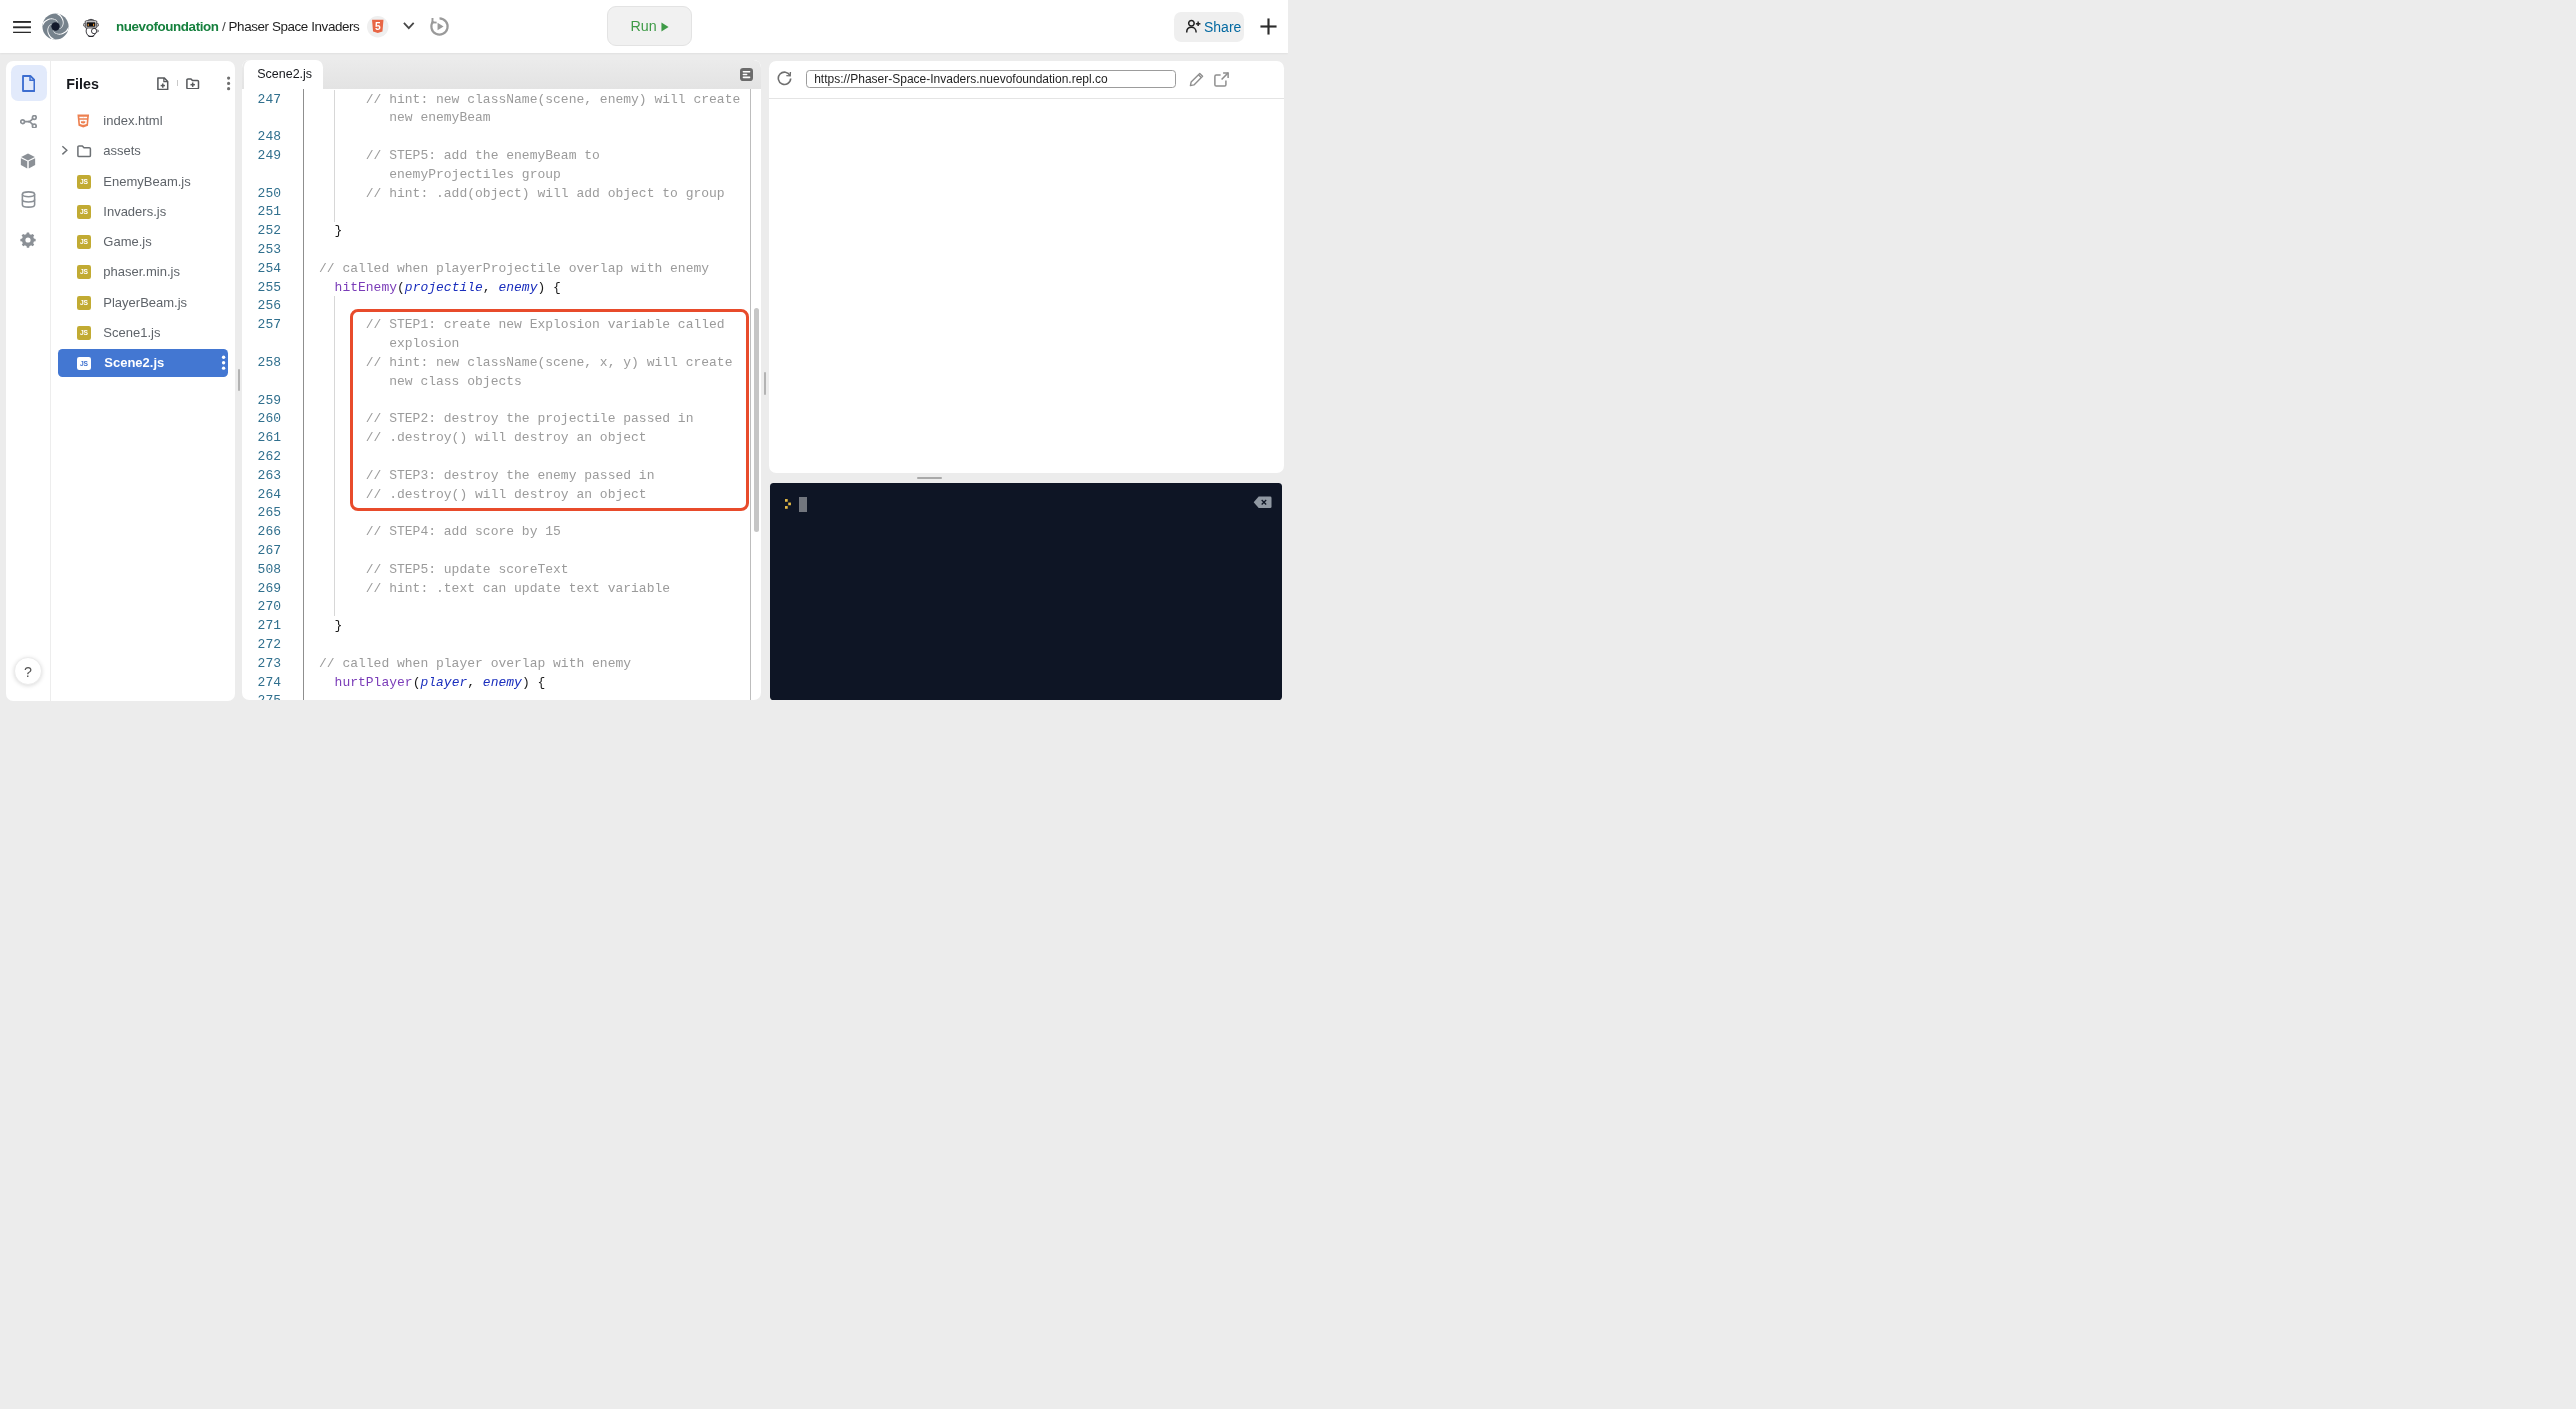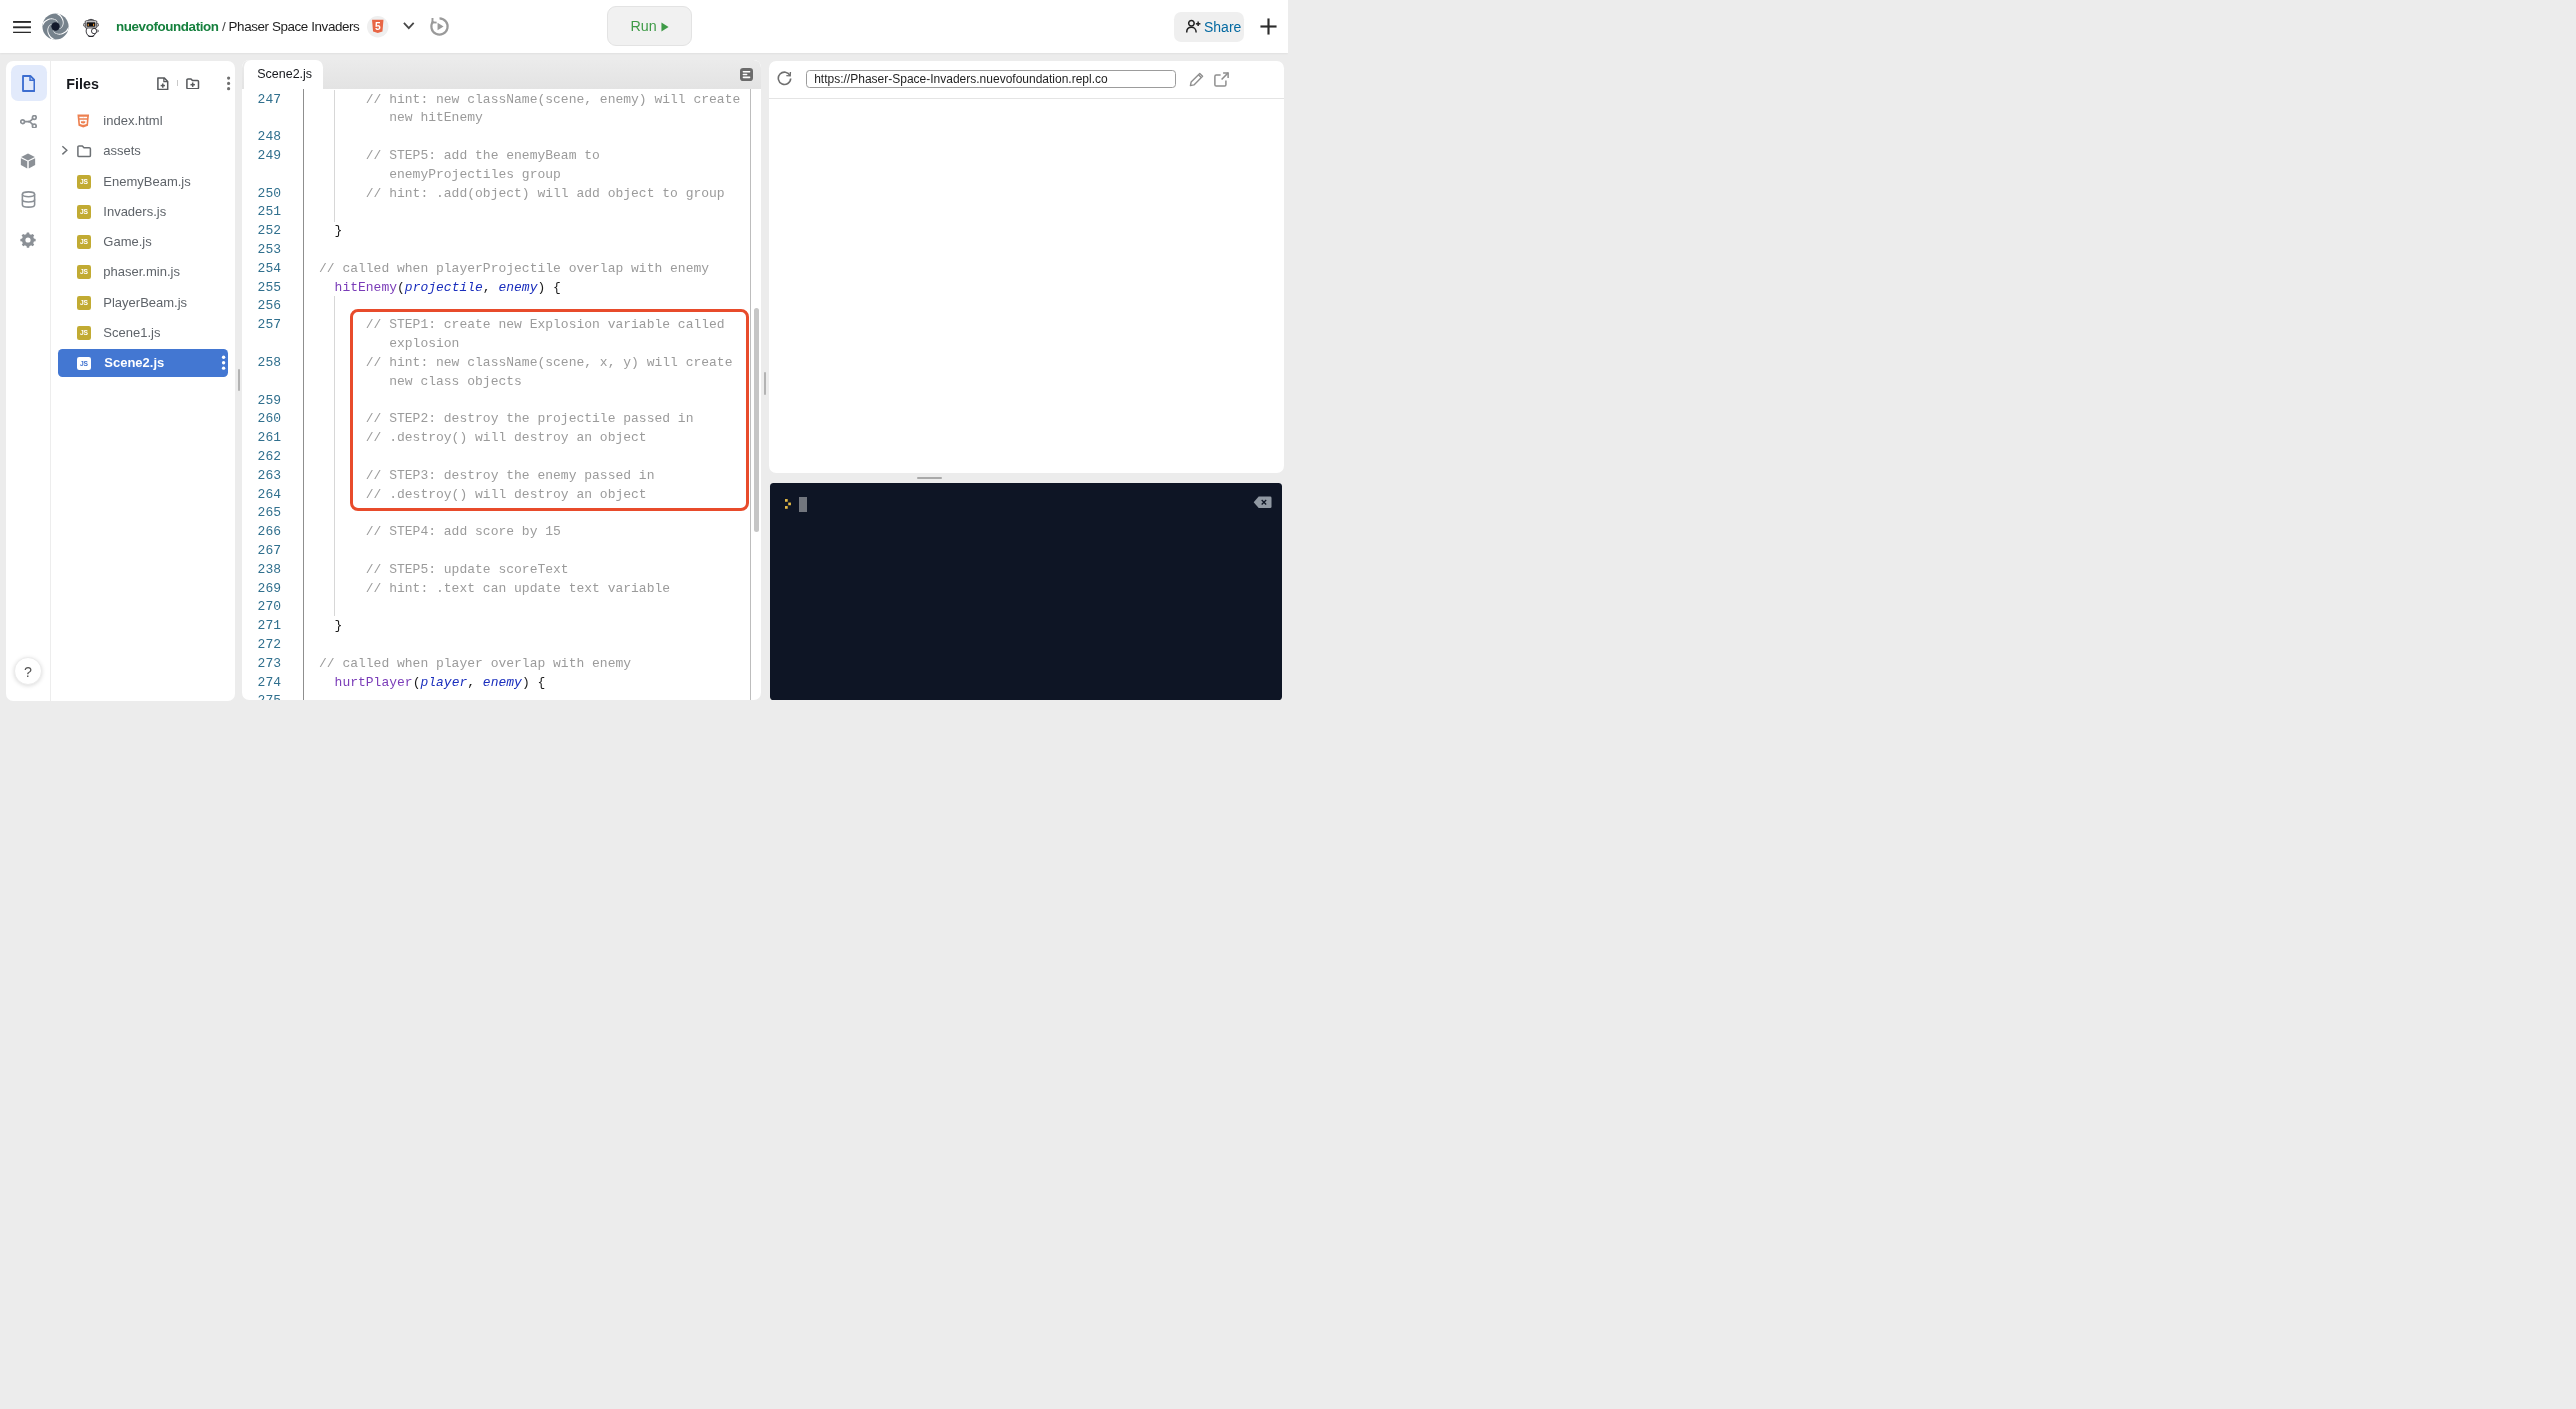--- a/index.html
+++ b/index.html
@@ -249,21 +249,21 @@
   </div>
   <div id="gutline"></div>
   <div id="sbline"></div>
   <div id="sbthumb"></div>
   <div id="guide1"></div>
   <div id="guide2"></div>
   <div id="redbox"></div>
   <div id="code">
   <div class="ln" style="top:30px">247</div>
   <div class="cl" style="top:30px"><span class="cm">      // hint: new className(scene, enemy) will create</span></div>
-  <div class="cl" style="top:48px"><span class="cm">         new hitEnemy</span></div>
+  <div class="cl" style="top:48px"><span class="cm">         new enemyBeam</span></div>
   <div class="ln" style="top:67px">248</div>
   <div class="ln" style="top:86px">249</div>
   <div class="cl" style="top:86px"><span class="cm">      // STEP5: add the enemyBeam to</span></div>
   <div class="cl" style="top:105px"><span class="cm">         enemyProjectiles group</span></div>
   <div class="ln" style="top:124px">250</div>
   <div class="cl" style="top:124px"><span class="cm">      // hint: .add(object) will add object to group</span></div>
   <div class="ln" style="top:142px">251</div>
   <div class="ln" style="top:161px">252</div>
   <div class="cl" style="top:161px">  }</div>
   <div class="ln" style="top:180px">253</div>
@@ -285,21 +285,21 @@
   <div class="cl" style="top:368px"><span class="cm">      // .destroy() will destroy an object</span></div>
   <div class="ln" style="top:387px">262</div>
   <div class="ln" style="top:406px">263</div>
   <div class="cl" style="top:406px"><span class="cm">      // STEP3: destroy the enemy passed in</span></div>
   <div class="ln" style="top:425px">264</div>
   <div class="cl" style="top:425px"><span class="cm">      // .destroy() will destroy an object</span></div>
   <div class="ln" style="top:443px">265</div>
   <div class="ln" style="top:462px">266</div>
   <div class="cl" style="top:462px"><span class="cm">      // STEP4: add score by 15</span></div>
   <div class="ln" style="top:481px">267</div>
-  <div class="ln" style="top:500px">238</div>
+  <div class="ln" style="top:500px">508</div>
   <div class="cl" style="top:500px"><span class="cm">      // STEP5: update scoreText</span></div>
   <div class="ln" style="top:519px">269</div>
   <div class="cl" style="top:519px"><span class="cm">      // hint: .text can update text variable</span></div>
   <div class="ln" style="top:537px">270</div>
   <div class="ln" style="top:556px">271</div>
   <div class="cl" style="top:556px">  }</div>
   <div class="ln" style="top:575px">272</div>
   <div class="ln" style="top:594px">273</div>
   <div class="cl" style="top:594px"><span class="cm">// called when player overlap with enemy</span></div>
   <div class="ln" style="top:613px">274</div>

